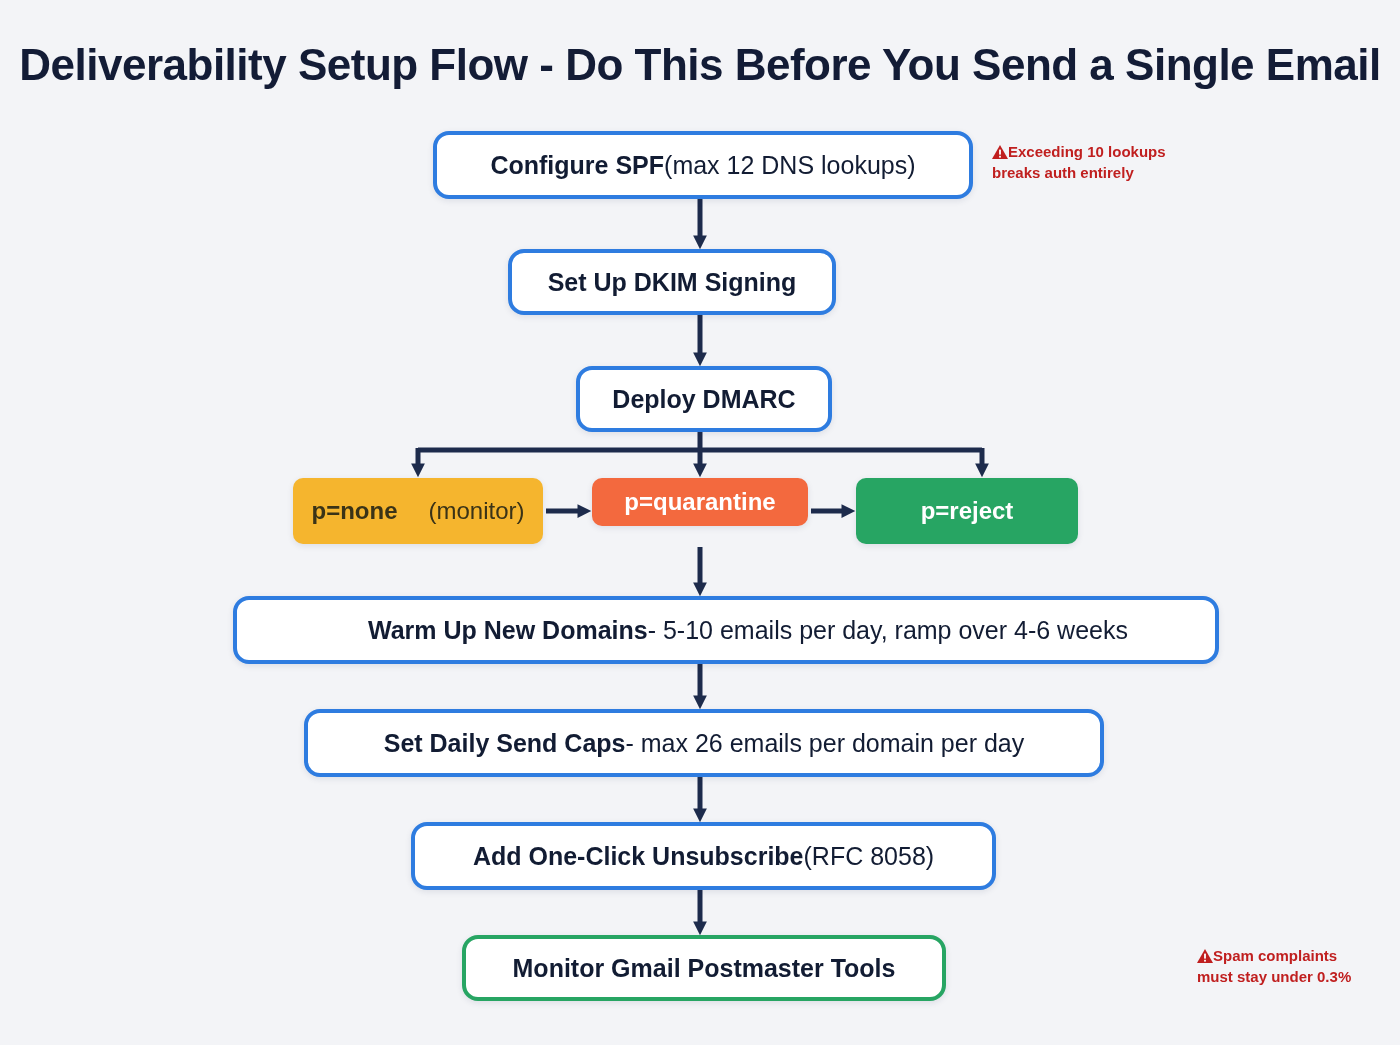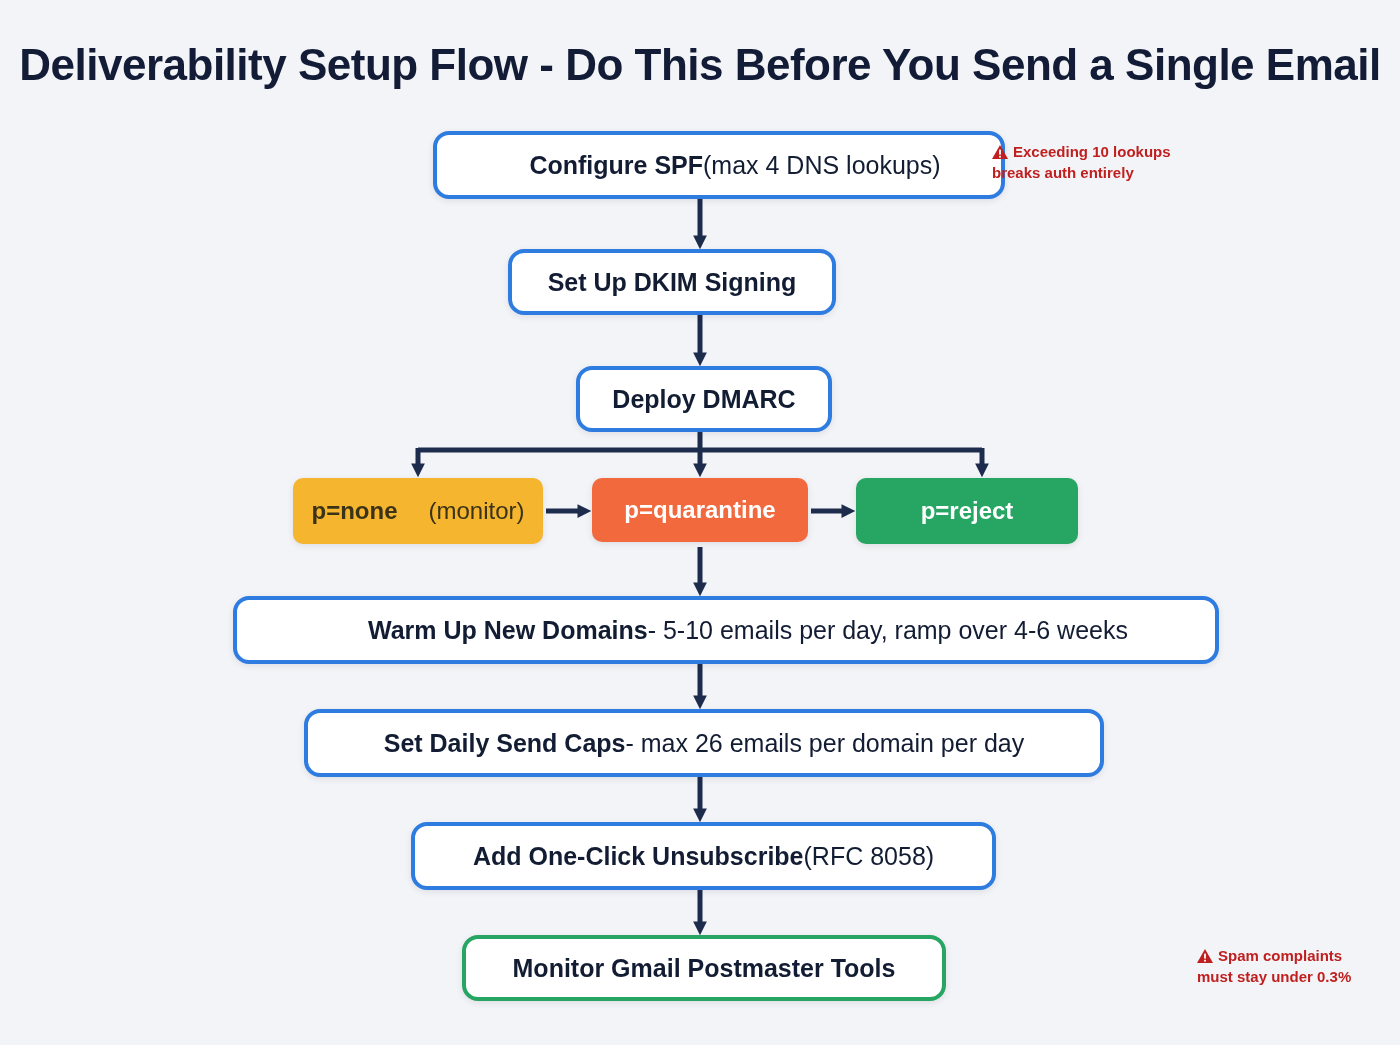--- a/index.html
+++ b/index.html
@@ -24,21 +24,21 @@
   .node .r{font-weight:normal;}
   .node.blue{border:4px solid var(--blue);}
   .node.greenline{border:4px solid var(--green);text-align:center;}
   .node.fill{border:none;border-radius:10px;font-size:24px;}
   .node.yellowfill{background:var(--yellow);color:var(--ytext);gap:31px;}
   .node.orangefill{background:var(--orange);color:#ffffff;}
   .node.greenfill{background:var(--green);color:#ffffff;}
   .warning{
     position:absolute;color:var(--red);font-size:15px;font-weight:bold;line-height:1.4;
   }
-  .warning .wline{display:flex;align-items:center;gap:5px;}
+  .warning .wline{display:flex;align-items:center;}
   .warning svg{flex:0 0 auto;}
   #arrows{position:absolute;left:0;top:0;pointer-events:none;}
   #arrows .ln{stroke:var(--arrow);stroke-width:5;fill:none;}
   #arrows .hd{fill:var(--arrow);}
 </style>
 </head>
 <body>
 
 <div id="canvas">
 
@@ -57,41 +57,41 @@
     <path class="ln" d="M418 448 V466" marker-end="url(#ah)"></path>
     <path class="ln" d="M982 448 V466" marker-end="url(#ah)"></path>
     <path class="ln" d="M546 511 H580" marker-end="url(#ah)"></path>
     <path class="ln" d="M811 511 H844" marker-end="url(#ah)"></path>
     <path class="ln" d="M700 547 V585" marker-end="url(#ah)"></path>
     <path class="ln" d="M700 659 V698" marker-end="url(#ah)"></path>
     <path class="ln" d="M700 772 V811" marker-end="url(#ah)"></path>
     <path class="ln" d="M700 885 V924" marker-end="url(#ah)"></path>
   </svg>
 
-  <div class="node blue" style="left:433px;top:131px;width:532px;height:60px;padding-left:32px;">
+  <div class="node blue" style="left:433px;top:131px;width:532px;height:60px;">
     <span class="b">Configure SPF</span>
-      <span class="r"> (max 4 DNS lookups)</span>
+      <span class="r"> (max 12 DNS lookups)</span>
   </div>
 
   <div class="node blue" style="left:508px;top:249px;width:320px;height:58px;">
     <span class="b">Set Up DKIM Signing</span>
       <span class="r"></span>
   </div>
 
   <div class="node blue" style="left:576px;top:366px;width:248px;height:58px;">
     <span class="b">Deploy DMARC</span>
       <span class="r"></span>
   </div>
 
   <div class="node fill yellowfill" style="left:293px;top:478px;width:250px;height:66px;">
     <span class="b">p=none</span>
       <span class="r"> (monitor)</span>
   </div>
 
-  <div class="node fill orangefill" style="left:592px;top:478px;width:216px;height:64px;">
+  <div class="node fill orangefill" style="left:592px;top:478px;width:216px;height:48px;">
     <span class="b">p=quarantine</span>
       <span class="r"></span>
   </div>
 
   <div class="node fill greenfill" style="left:856px;top:478px;width:222px;height:66px;">
     <span class="b">p=reject</span>
       <span class="r"></span>
   </div>
 
   <div class="node blue" style="left:233px;top:596px;width:934px;height:60px;padding-left:44px;">

